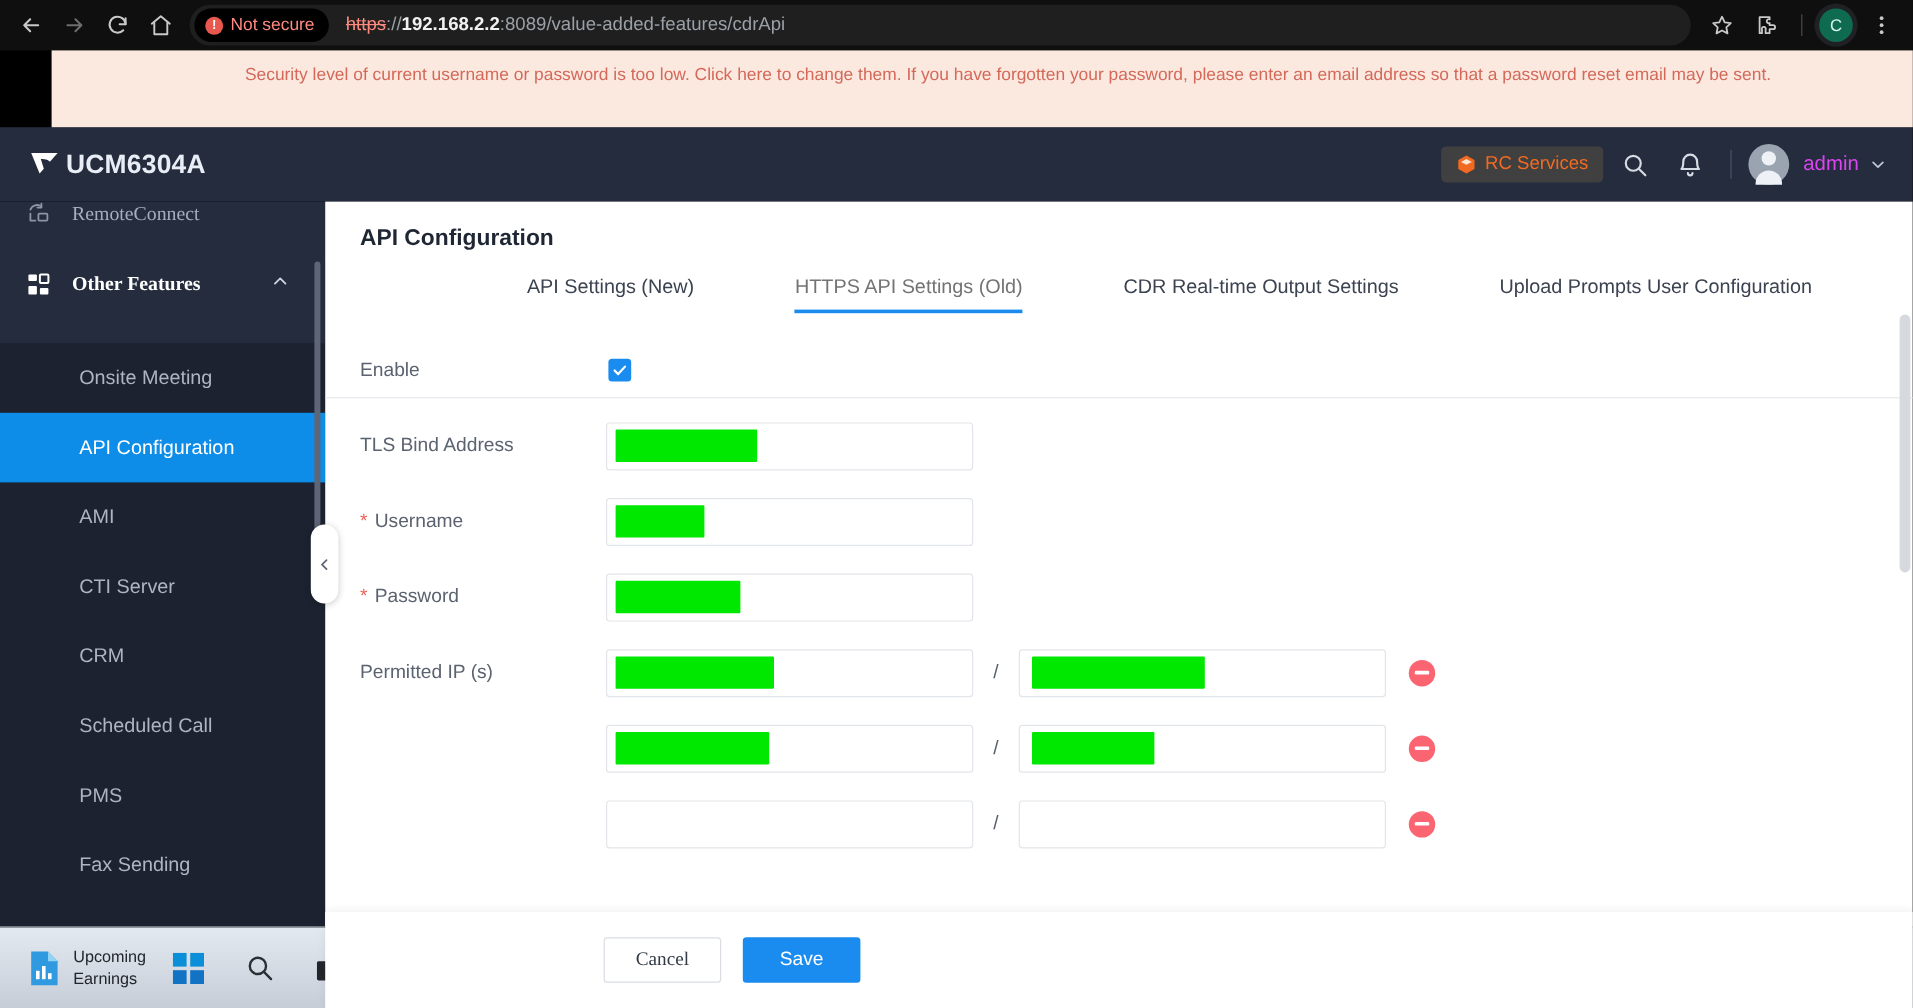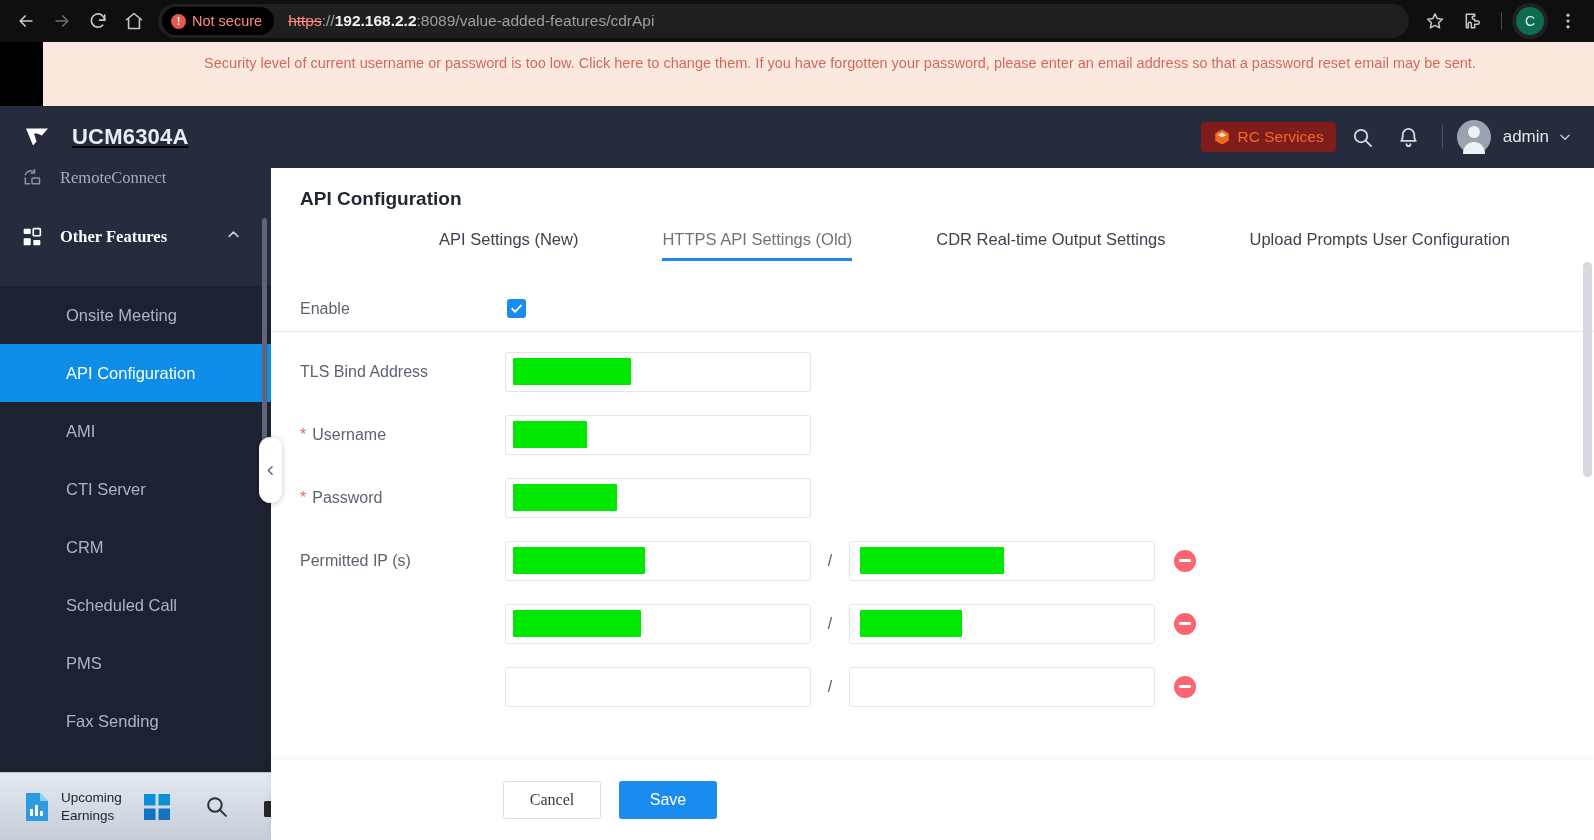--- a/index.html
+++ b/index.html
@@ -54,43 +54,43 @@
     position: absolute; top: 42px; left: 0; width: 1594px; height: 64px;
     background: #fbe9e0; color: #d4695a; font-size: 14.5px; line-height: 22px;
     text-align: center; padding: 10px 150px; z-index: 2; margin-left: 43px;
   }
 
   
   .app-header {
     position: absolute; top: 106px; left: 0; width: 1594px; height: 62px;
     background: #242c3d; display: flex; align-items: center; padding: 0 22px 0 24px;
   }
-  .brand { display: flex; align-items: center; gap: 20px; text-decoration: underline; }
+  .brand { display: flex; gap: 3px; }
   .brand-name { color: #e9eef6; font-size: 22px; font-weight: 600; letter-spacing: .2px; }
   .spacer { flex: 1 1 auto; }
   .rc-chip {
-    display: flex; align-items: center; gap: 7px; background: #7f1d1d;
+    display: flex; align-items: center; gap: 7px; background: #404040;
     border-radius: 4px; height: 30px; padding: 0 12px;
   }
   .rc-chip .label { color: #f26a21; font-size: 15.5px; }
   .hicon {
     width: 38px; height: 38px; display: flex; align-items: center; justify-content: center;
     color: #d6dbe4; margin-left: 8px;
   }
   .hdiv { width: 1px; height: 24px; background: #4a5365; margin: 0 14px; }
   .avatar {
     width: 34px; height: 34px; border-radius: 50%; background: #9aa3b0;
     display: flex; align-items: flex-end; justify-content: center; overflow: hidden;
   }
   .avatar .head { width: 12px; height: 12px; border-radius: 50%; background: #eef1f5;
     position: relative; top: -12px; }
   .avatar .body { width: 22px; height: 12px; border-radius: 11px 11px 0 0; background: #eef1f5;
     position: absolute; margin-bottom: 0; }
   .av-wrap { position: relative; width: 34px; height: 34px; }
-  .username { color: #e5e5e5; font-size: 17px; margin-left: 12px; }
+  .username { color: #d946ef; font-size: 17px; margin-left: 12px; }
   .caret-dn { color: #c3cad6; margin-left: 9px; font-size: 13px; }
 
   
   .sidebar {
     position: absolute; top: 168px; left: 0; width: 271px; height: 604px;
     background: #1c2230; overflow: hidden;
   }
   .nav-top { background: #242c3d; }
   .nav-row {
     display: flex; align-items: flex-start; height: 59px; padding-left: 22px;

